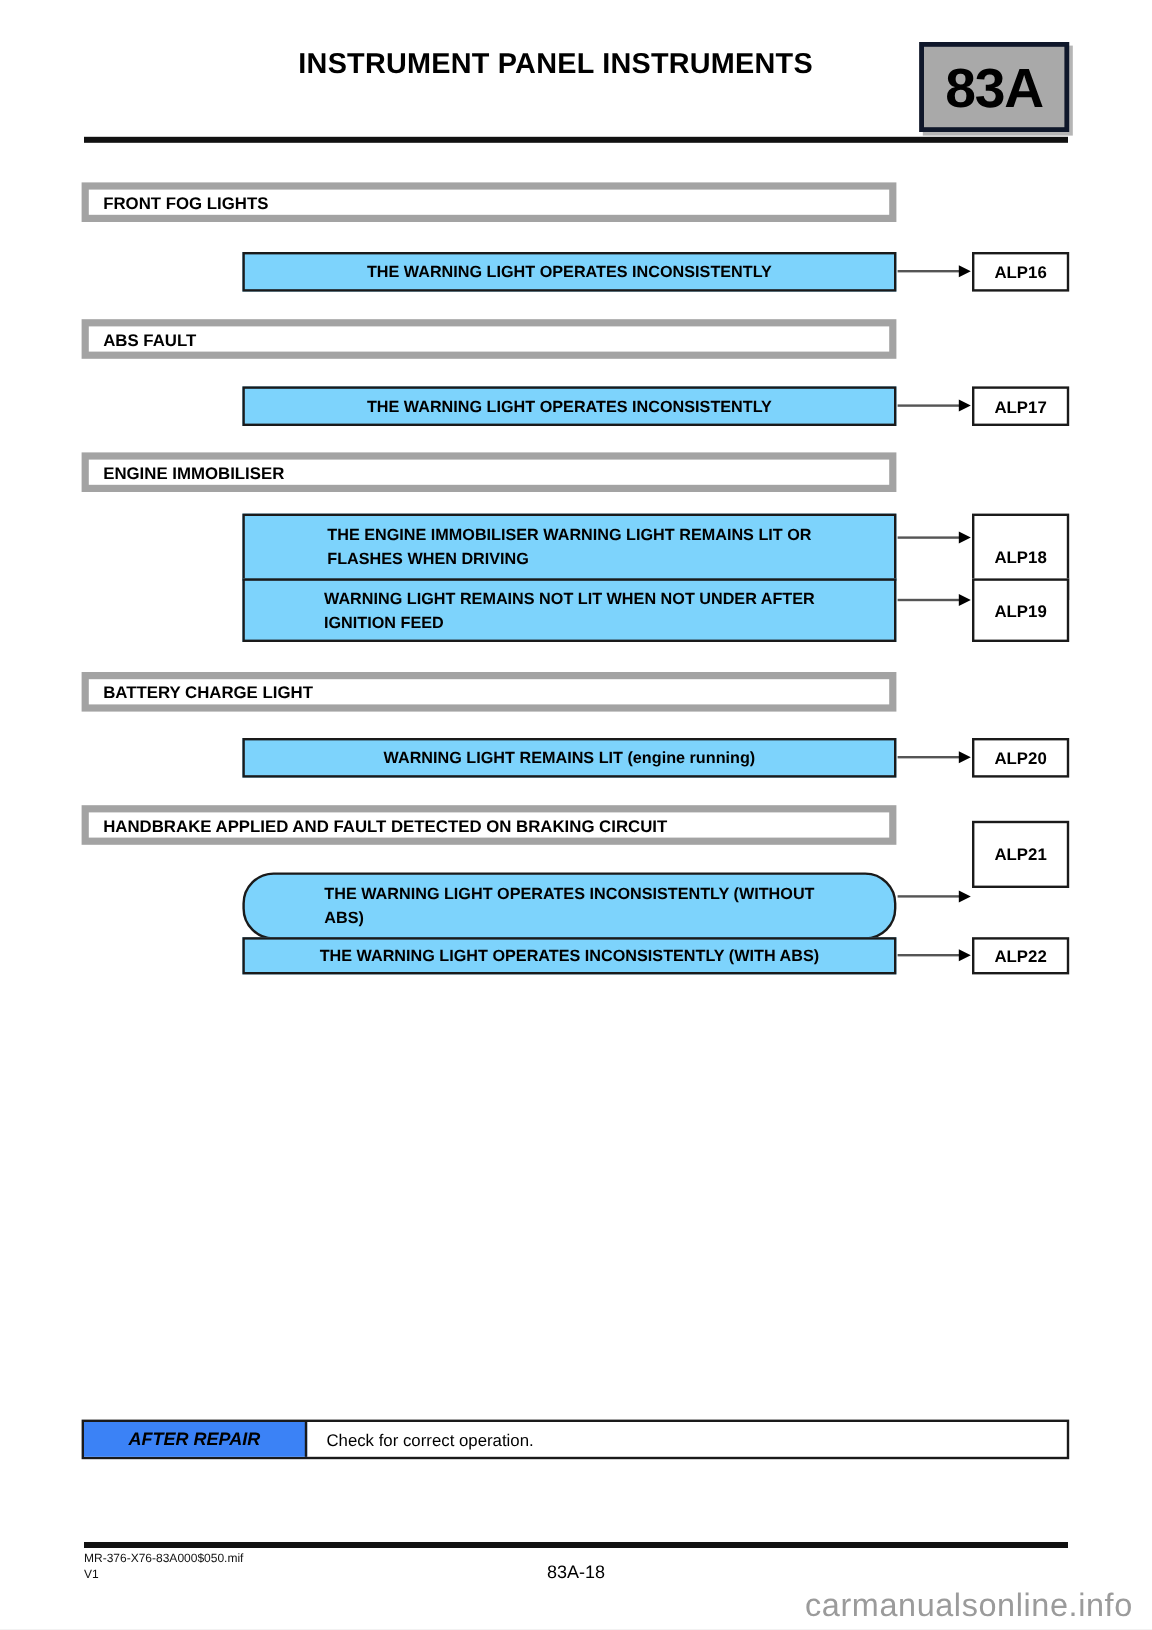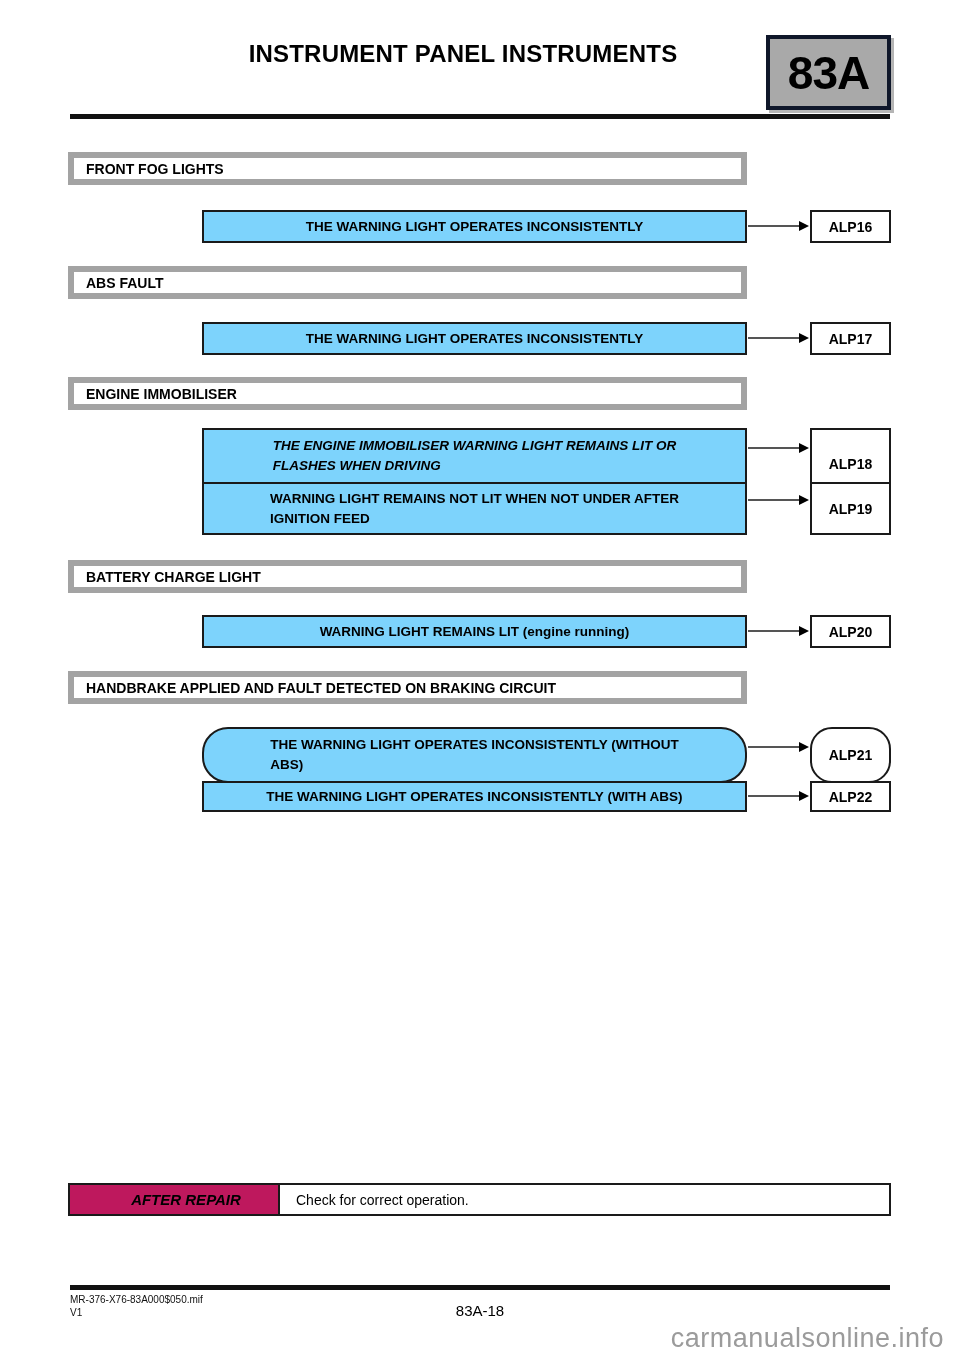--- a/index.html
+++ b/index.html
@@ -43,23 +43,23 @@
   .arrow .line{position:absolute;left:0;right:7px;top:4px;height:2px;background:#555;}
   .arrow .head{
     position:absolute;right:0;top:0;width:0;height:0;
     border-top:5px solid transparent;border-bottom:5px solid transparent;
     border-left:10px solid #000;
   }
 
   
   .ar-table{left:68px;top:1183px;width:823px;height:33px;border:2px solid #1a1a1a;display:flex;}
   .ar-label{
-    width:184px;background:#be185d;border-right:2px solid #1a1a1a;
+    width:184px;background:#3b82f6;border-right:2px solid #1a1a1a;
     display:flex;align-items:center;justify-content:center;
-    font-size:15px;font-weight:bold;font-style:italic;padding-left:24px;
+    font-size:15px;font-weight:bold;font-style:italic;
   }
   .ar-text{flex:1;display:flex;align-items:center;padding-left:16px;font-size:14px;}
 
   
   .foot-small{font-size:10px;line-height:12px;color:#111;}
   .page-num{left:0;top:1302px;width:960px;text-align:center;font-size:15px;}
   .watermark{right:16px;top:1323px;font-size:27px;color:#9b9b9b;letter-spacing:.5px;}
 </style>
 </head>
 <body>
@@ -82,21 +82,21 @@
 
   <div class="abs hdr-box" style="top:266px;">ABS FAULT</div>
   <div class="abs sym-box" style="top:322px;height:33px;">THE WARNING LIGHT OPERATES INCONSISTENTLY</div>
   <div class="abs arrow" style="top:333px;">
     <div class="line"></div>
     <div class="head"></div>
   </div>
   <div class="abs alp-box" style="top:322px;height:33px;">ALP17</div>
 
   <div class="abs hdr-box" style="top:377px;">ENGINE IMMOBILISER</div>
-  <div class="abs sym-box" style="top:428px;height:56px;font-style:italic;">THE ENGINE IMMOBILISER WARNING LIGHT REMAINS LIT OR
+  <div class="abs sym-box" style="top:428px;height:56px;">THE ENGINE IMMOBILISER WARNING LIGHT REMAINS LIT OR
 FLASHES WHEN DRIVING</div>
   <div class="abs sym-box" style="top:482px;height:53px;">WARNING LIGHT REMAINS NOT LIT WHEN NOT UNDER AFTER
 IGNITION FEED</div>
   <div class="abs arrow" style="top:443px;">
     <div class="line"></div>
     <div class="head"></div>
   </div>
   <div class="abs arrow" style="top:495px;">
     <div class="line"></div>
     <div class="head"></div>
@@ -117,21 +117,21 @@
 ABS)</div>
   <div class="abs sym-box" style="top:781px;height:31px;">THE WARNING LIGHT OPERATES INCONSISTENTLY (WITH ABS)</div>
   <div class="abs arrow" style="top:742px;">
     <div class="line"></div>
     <div class="head"></div>
   </div>
   <div class="abs arrow" style="top:791px;">
     <div class="line"></div>
     <div class="head"></div>
   </div>
-  <div class="abs alp-box" style="top:727px;height:56px;border-radius:22px;">ALP21</div>
+  <div class="abs alp-box" style="top:684px;height:56px;">ALP21</div>
   <div class="abs alp-box" style="top:781px;height:31px;">ALP22</div>
 
   <div class="abs ar-table">
     <div class="ar-label">AFTER REPAIR</div>
     <div class="ar-text">Check for correct operation.</div>
   </div>
 
   <div class="abs rule" style="left:70px;top:1285px;width:820px;height:5px;"></div>
   <div class="abs foot-small" style="left:70px;top:1294px;">MR-376-X76-83A000$050.mif</div>
   <div class="abs foot-small" style="left:70px;top:1307px;">V1</div>

